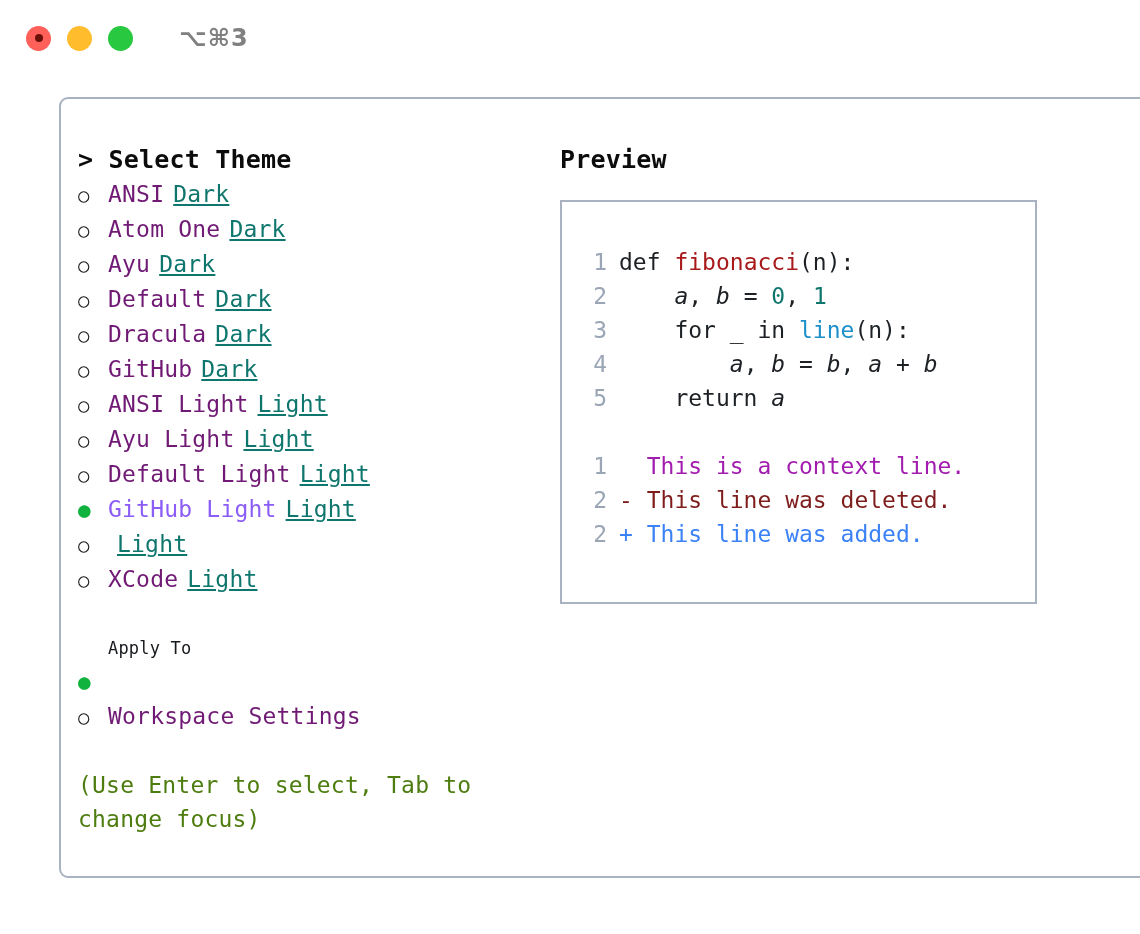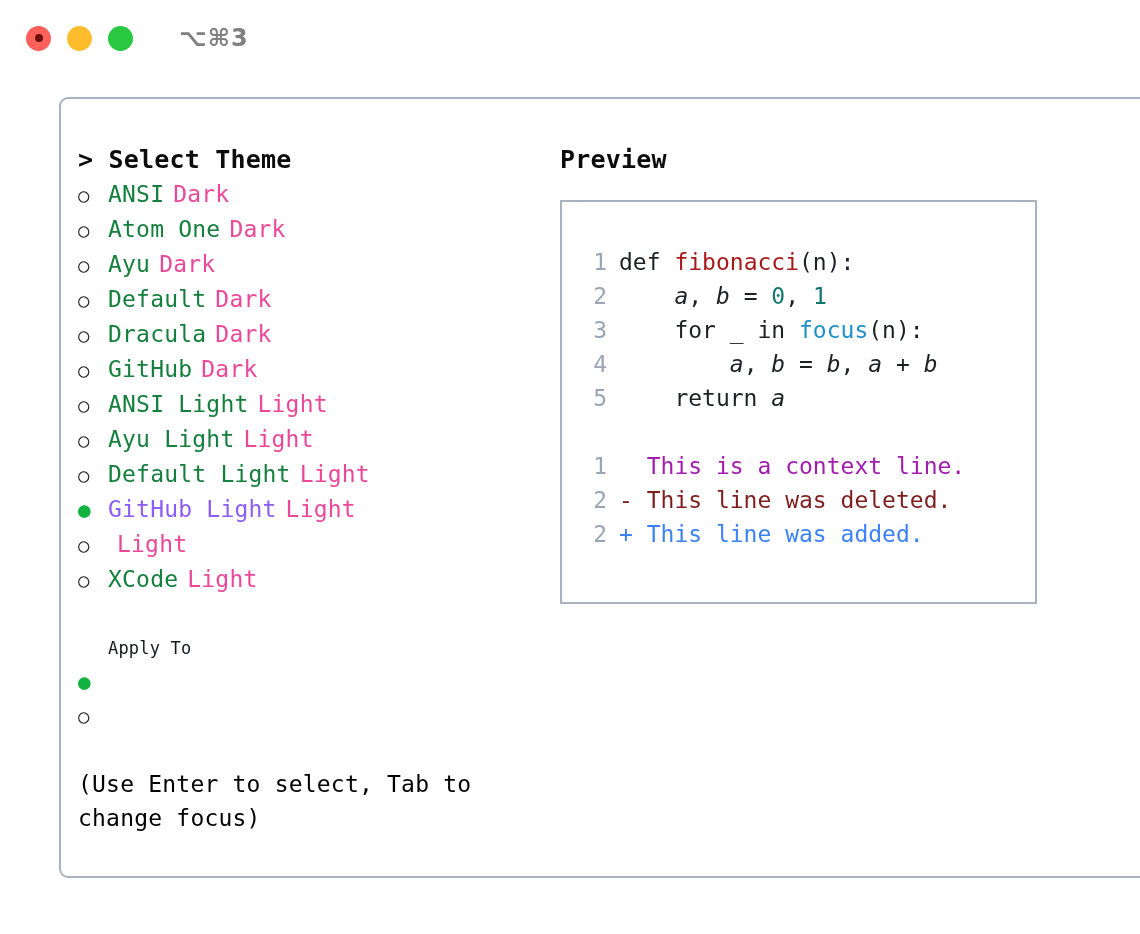--- a/index.html
+++ b/index.html
@@ -110,45 +110,46 @@
     flex: 0 0 30px;
     font-size: 19px;
     color: #1a1a1a;
     line-height: 34px;
   }
   .marker.sel {
     color: #12b23e;
     font-size: 21px;
   }
   .opt-label {
-    color: #15803d;
+    color: #701a75;
     letter-spacing: 0.2px;
   }
   .opt-row.selected .opt-label { color: #8b5cf6; }
   .opt-variant {
-    color: #ec4899;
+    color: #0f766e;
     margin-left: 9px;
     letter-spacing: 0.2px;
+    text-decoration: underline;
   }
 
   .group-gap { height: 34px; }
 
   .subsection-title {
     font-size: 17px;
     color: #16191d;
     line-height: 34px;
     padding-left: 30px;
     white-space: pre;
     letter-spacing: 0.2px;
   }
 
   #hint {
     margin-top: 34px;
     font-size: 23px;
-    color: #000000;
+    color: #4d7c0f;
     line-height: 34px;
     width: 400px;
     letter-spacing: 0.2px;
   }
 
   
   #right-col {
     margin-left: 22px;
     flex: 1 1 auto;
   }
@@ -225,34 +226,34 @@
             <div class="opt-row"><span class="marker">○</span><span class="opt-variant">Light</span></div>
             <div class="opt-row"><span class="marker">○</span><span class="opt-label">XCode</span><span class="opt-variant">Light</span></div>
           </div>
 
         <div class="group-gap"></div>
 
         <div class="subsection-title">Apply To</div>
 
         <div id="apply-list">
             <div class="opt-row selected"><span class="marker sel">●</span></div>
-            <div class="opt-row"><span class="marker">○</span></div>
+            <div class="opt-row"><span class="marker">○</span><span class="opt-label">Workspace Settings</span></div>
           </div>
 
         <div id="hint">(Use Enter to select, Tab to change focus)</div>
       </div>
 
       <div id="right-col">
         <div class="section-title">Preview</div>
 
         <div id="preview-box">
           <div id="code-block">
               <div class="code-line"><span class="lineno">1</span><span><span class="code-text">def </span><span class="tok-fn">fibonacci</span><span class="code-text">(n):</span></span></div>
               <div class="code-line"><span class="lineno">2</span><span><span class="code-text">    </span><span class="tok-ident code-text">a</span><span class="code-text">, </span><span class="tok-ident code-text">b</span><span class="code-text"> = </span><span class="tok-num">0</span><span class="code-text">, </span><span class="tok-num">1</span></span></div>
-              <div class="code-line"><span class="lineno">3</span><span><span class="code-text">    for _ in </span><span class="tok-call">focus</span><span class="code-text">(n):</span></span></div>
+              <div class="code-line"><span class="lineno">3</span><span><span class="code-text">    for _ in </span><span class="tok-call">line</span><span class="code-text">(n):</span></span></div>
               <div class="code-line"><span class="lineno">4</span><span><span class="code-text">        </span><span class="tok-ident code-text">a</span><span class="code-text">, </span><span class="tok-ident code-text">b</span><span class="code-text"> = </span><span class="tok-ident code-text">b</span><span class="code-text">, </span><span class="tok-ident code-text">a</span><span class="code-text"> + </span><span class="tok-ident code-text">b</span></span></div>
               <div class="code-line"><span class="lineno">5</span><span><span class="code-text">    return </span><span class="tok-ident code-text">a</span></span></div>
             </div>
           <div class="diff-gap"></div>
           <div id="diff-block">
               <div class="code-line"><span class="lineno">1</span><span class="diff-ctx">  This is a context line.</span></div>
               <div class="code-line"><span class="lineno">2</span><span class="diff-del">- This line was deleted.</span></div>
               <div class="code-line"><span class="lineno">2</span><span class="diff-add">+ This line was added.</span></div>
             </div>
         </div>

